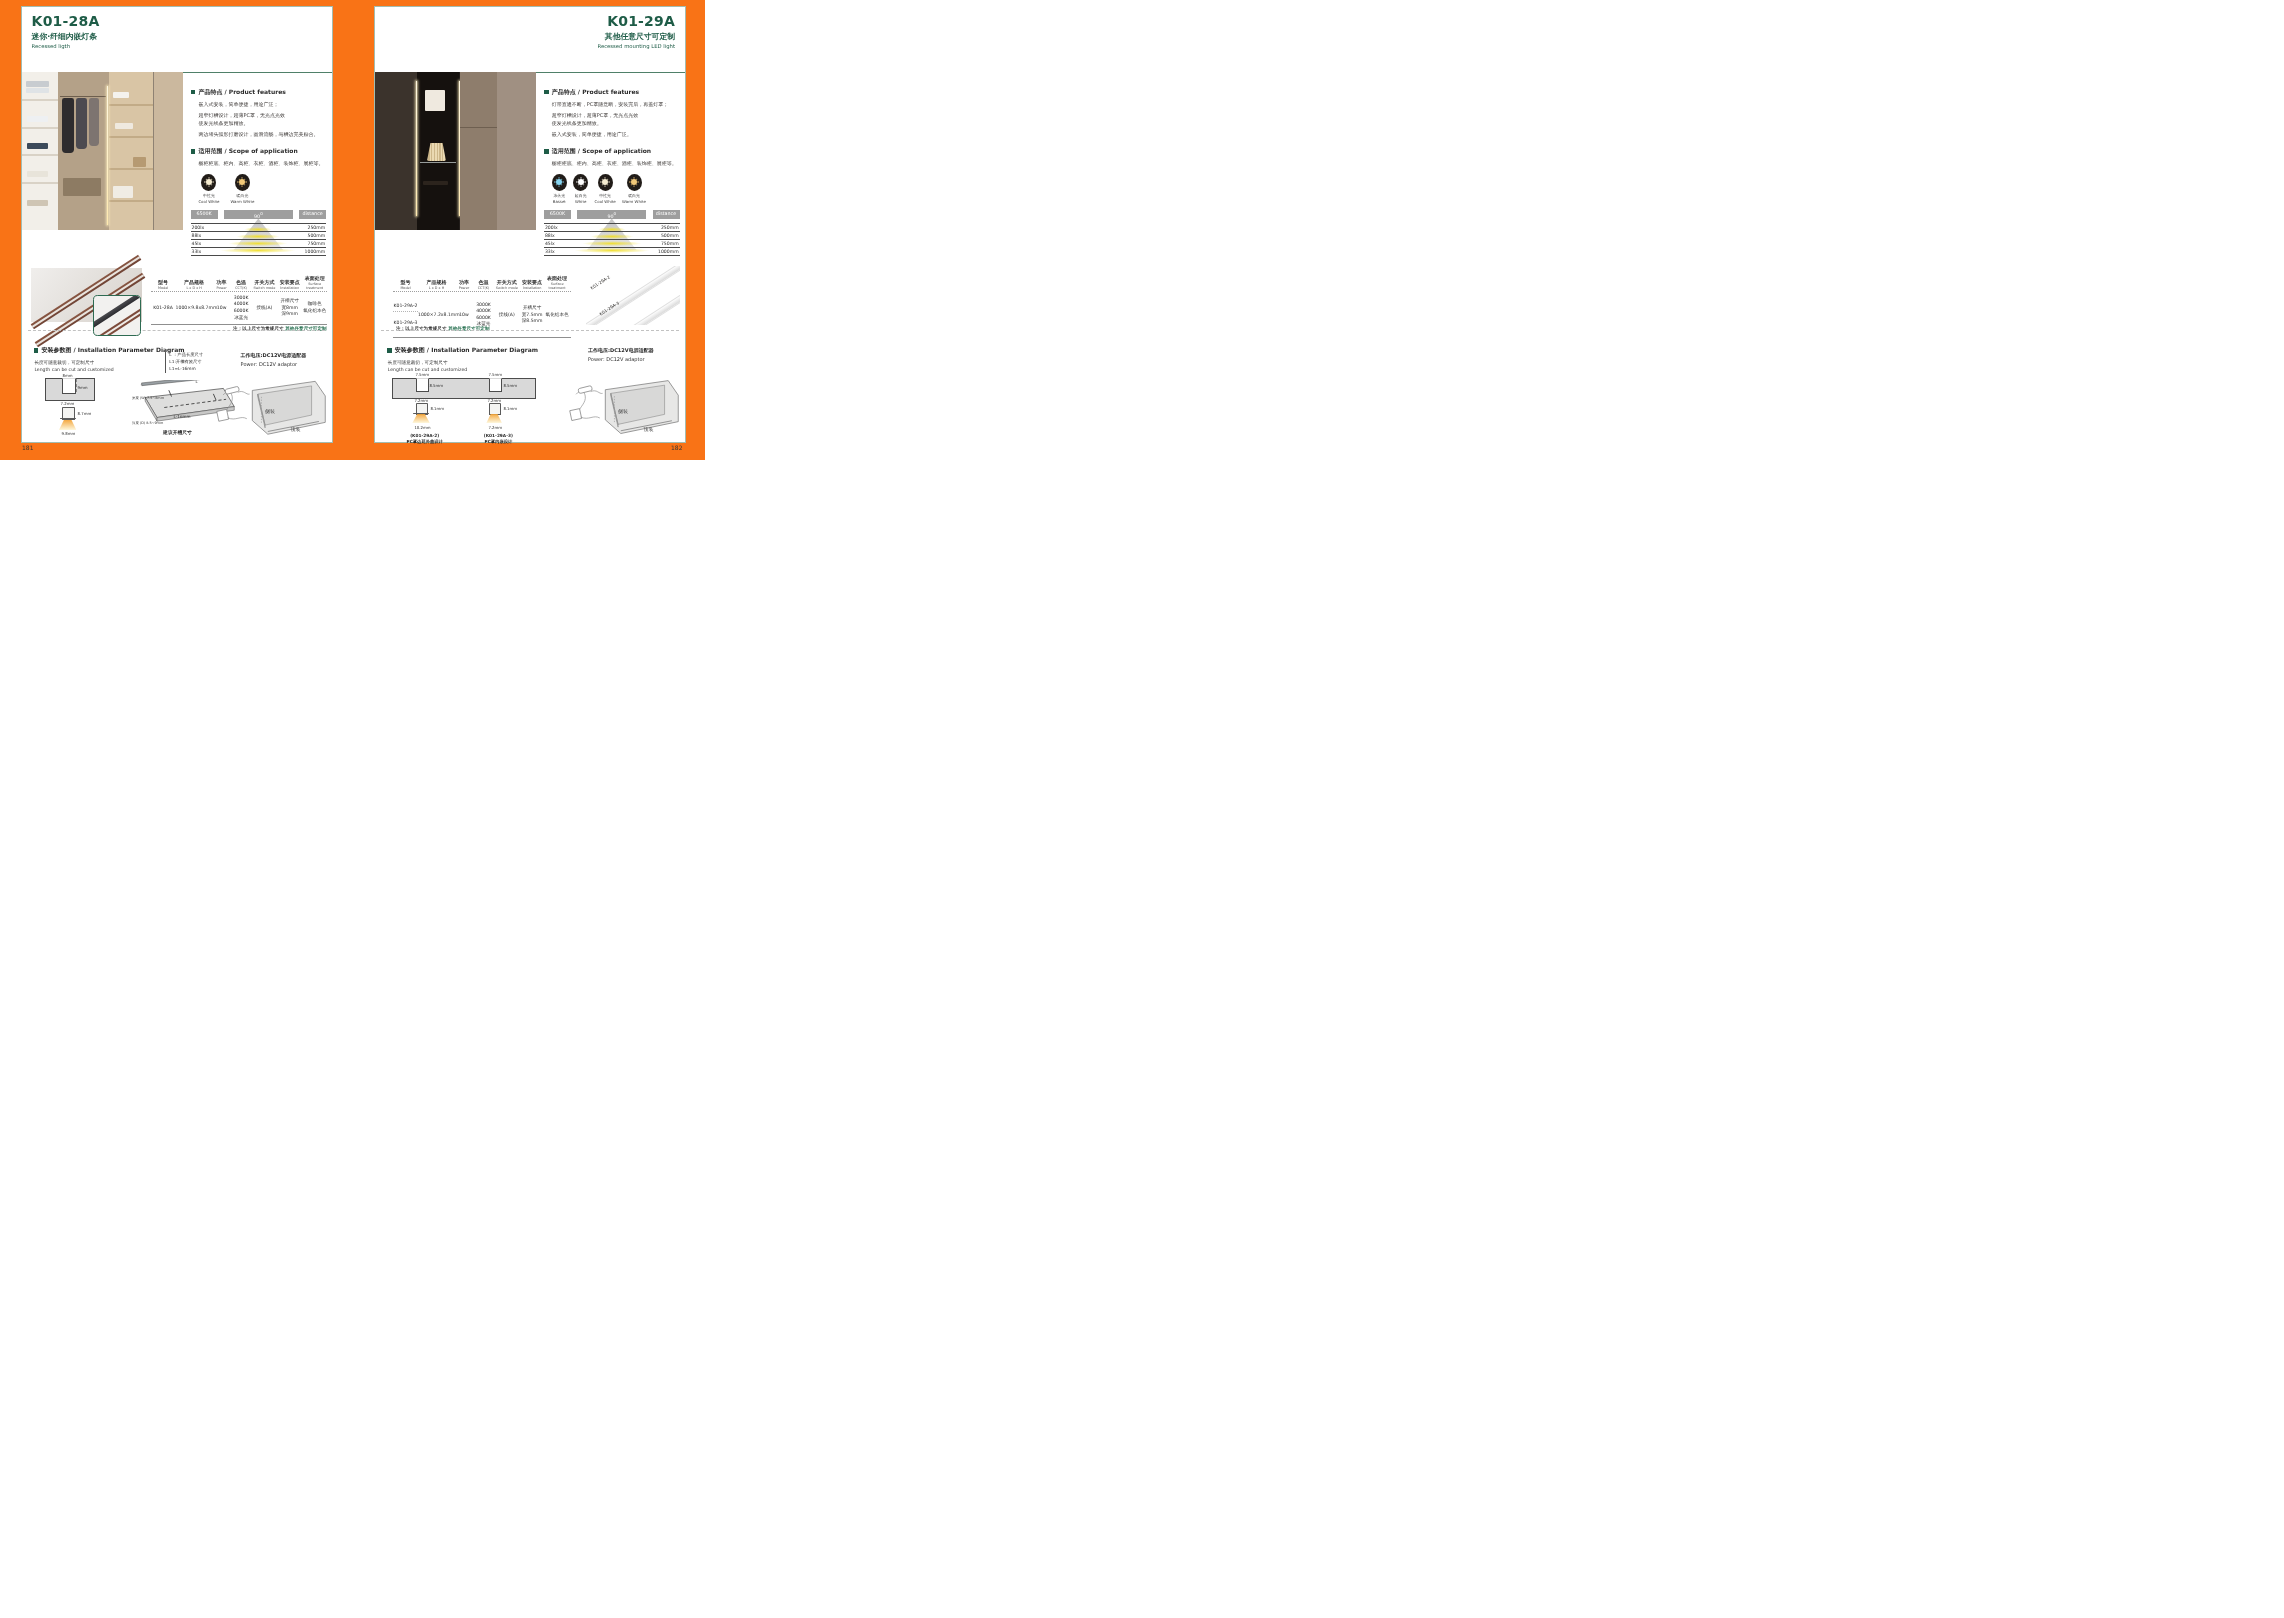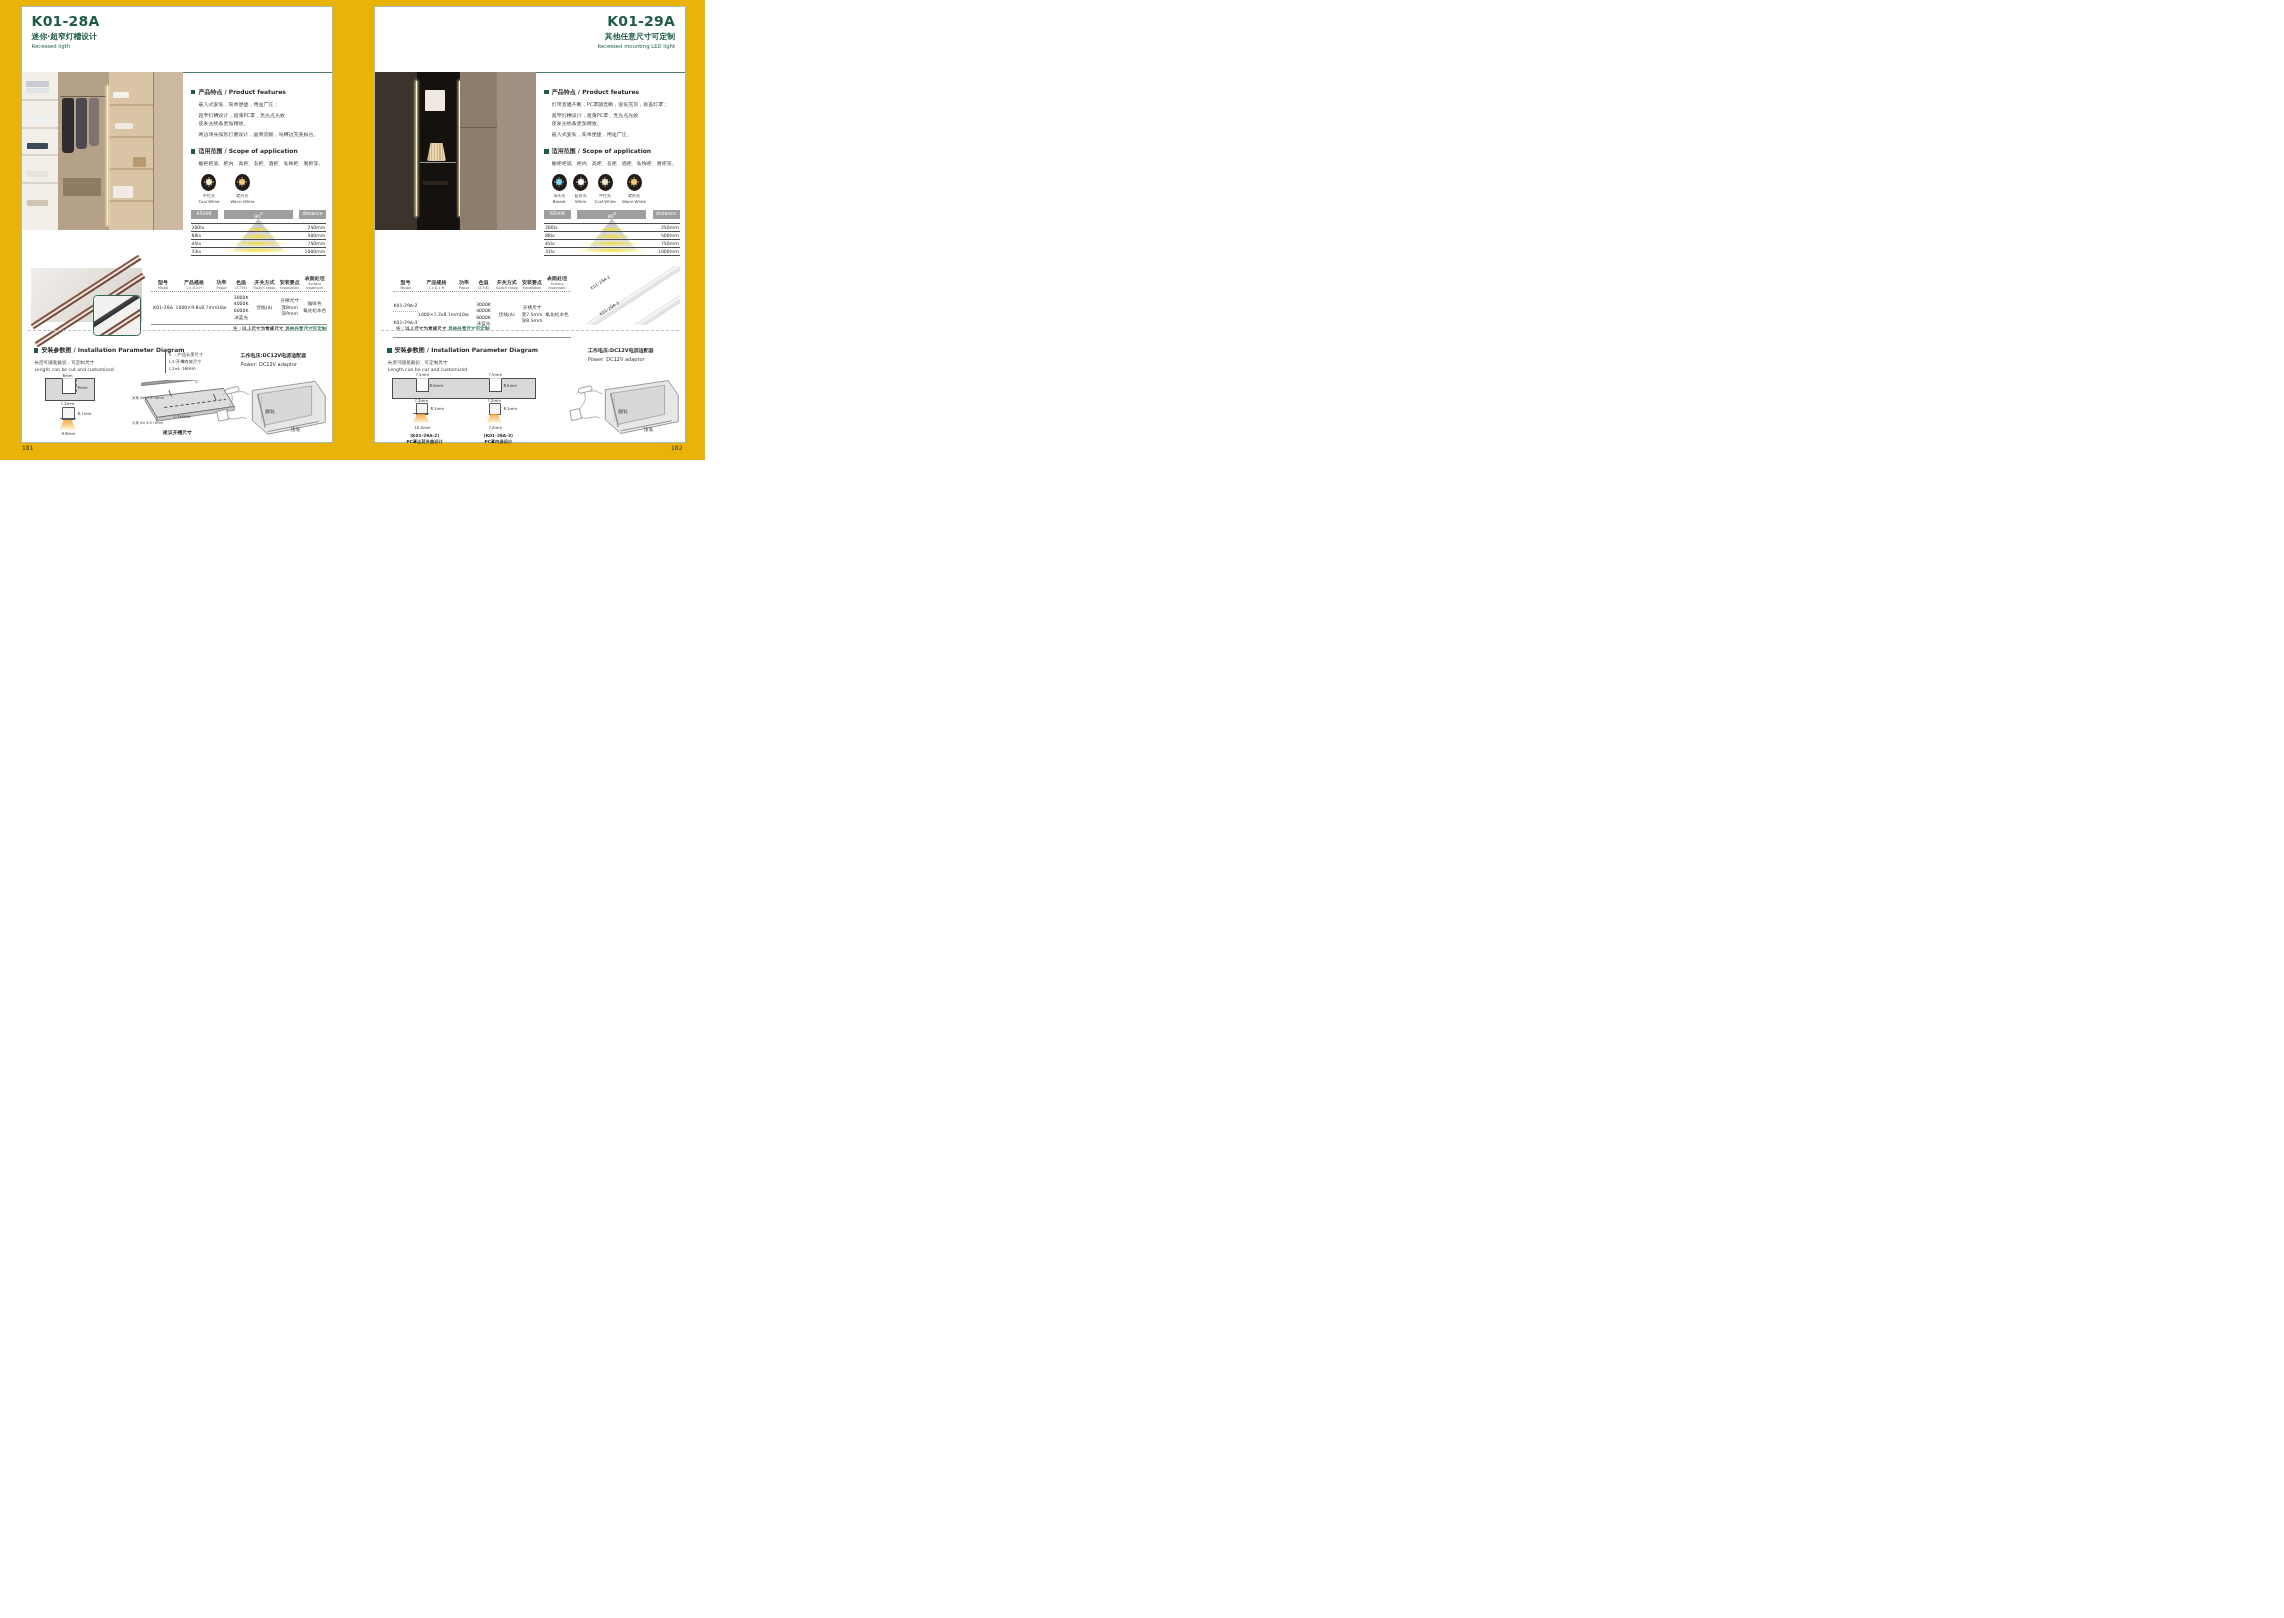--- a/index.html
+++ b/index.html
@@ -1,16 +1,16 @@
 <!DOCTYPE html>
 <html style="font-size:7.3px"><head>
 <meta charset="utf-8">
 <style>
   html,body{margin:0;padding:0;background:#fff;font-family:"DejaVu Sans","Liberation Sans",sans-serif;color:#3c3836;}
-  .stage{position:relative;width:705px;height:460px;background:#eab308;overflow:hidden;}
+  .stage{position:relative;width:705px;height:460px;background:#f97316;overflow:hidden;}
   .abs{position:absolute;}
   .panel{position:absolute;top:6px;width:310px;height:435px;border:0.5px solid #a3bdb0;background:#fff;}
   .panel.pleft{left:20.6px}
   .panel.pright{left:374px}
 
   
   .hdr{position:absolute;top:7.3px;left:10px;right:10px;}
   .hdr .model{font-size:14px;font-weight:bold;color:#1e5c47;letter-spacing:0.2px;line-height:1.1;}
   .hdr .sub-cn{font-size:7.8px;font-weight:bold;color:#1e5c47;margin-top:1.4px;}
   .hdr .sub-en{font-size:5.3px;color:#1e5c47;margin-top:0.9px;}
@@ -104,21 +104,21 @@
   .pgnum{position:absolute;font-size:6px;color:#3a3530;}
 </style>
 </head>
 <body>
 
 <div class="stage">
 
   <div class="panel pleft">
     <div class="hdr">
       <div class="model">K01-28A</div>
-      <div class="sub-cn">迷你·超窄灯槽设计</div>
+      <div class="sub-cn">迷你·纤细内嵌灯条</div>
       <div class="sub-en">Recessed ligth</div>
     </div>
     <div class="hdr-rule"></div>
 
     <div class="hero">
 
       <div class="hero-photo">
         <div class="band" style="left:0;width:36px;background:#f2efe9;">
           <div class="shelfline" style="top:27px"></div>
             <div class="shelfline" style="top:55px"></div>

